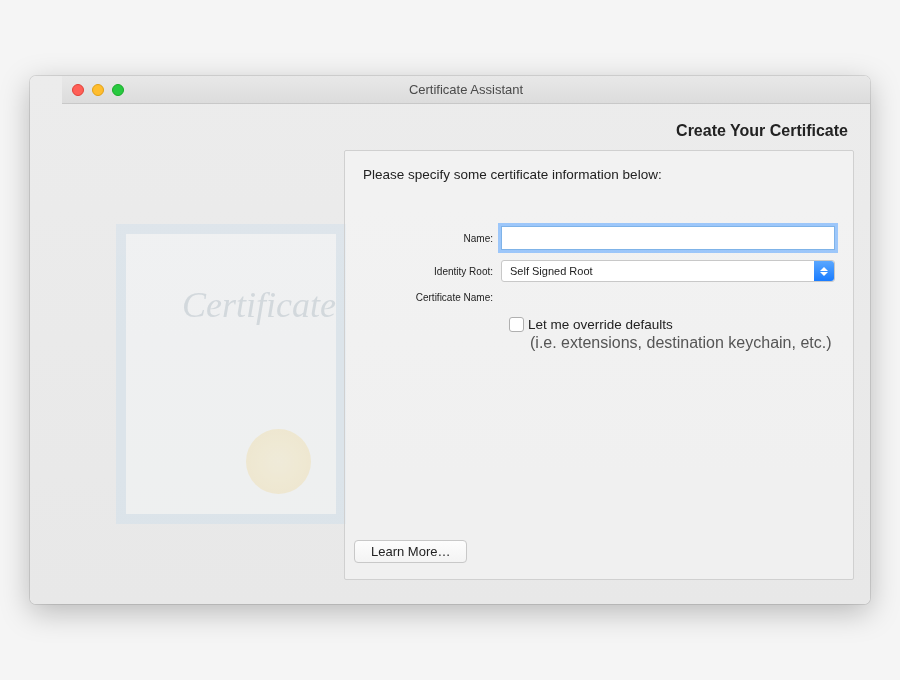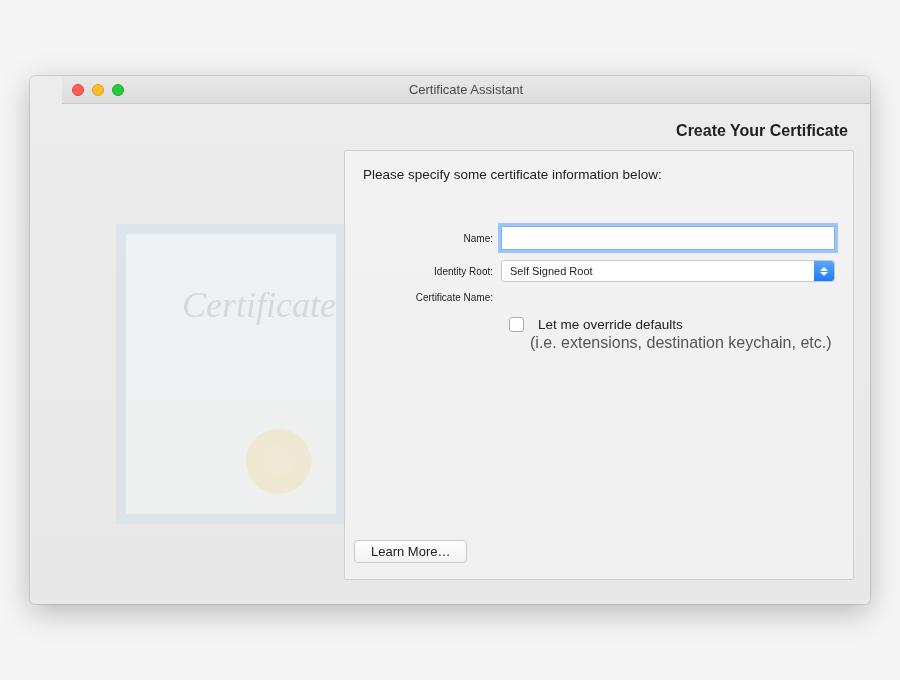--- a/index.html
+++ b/index.html
@@ -181,21 +181,21 @@
       border-right: 4px solid transparent;
       border-top: 4px solid #fff;
     }
     .checkbox-row {
       margin-top: 14px;
       margin-left: 146px;
     }
     .checkbox-line {
       display: flex;
       align-items: center;
-      gap: 14px;
+      gap: 4px;
     }
     .checkbox {
       width: 15px;
       height: 15px;
       border: 1px solid #b0b0b0;
       border-radius: 3px;
       background: #fff;
     }
     .checkbox-label {
       font-size: 13.5px;

